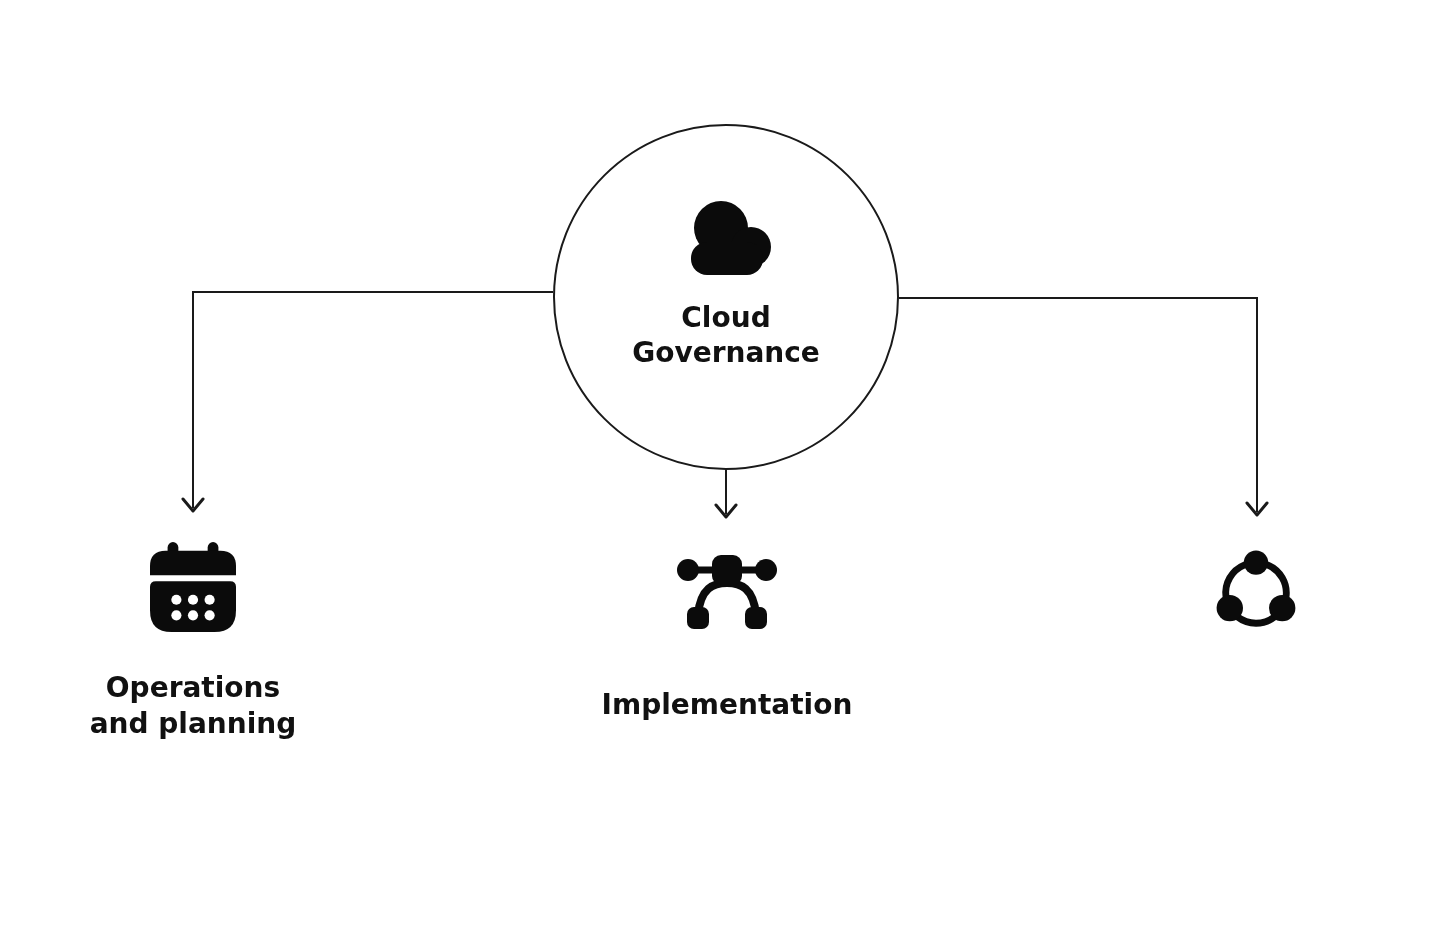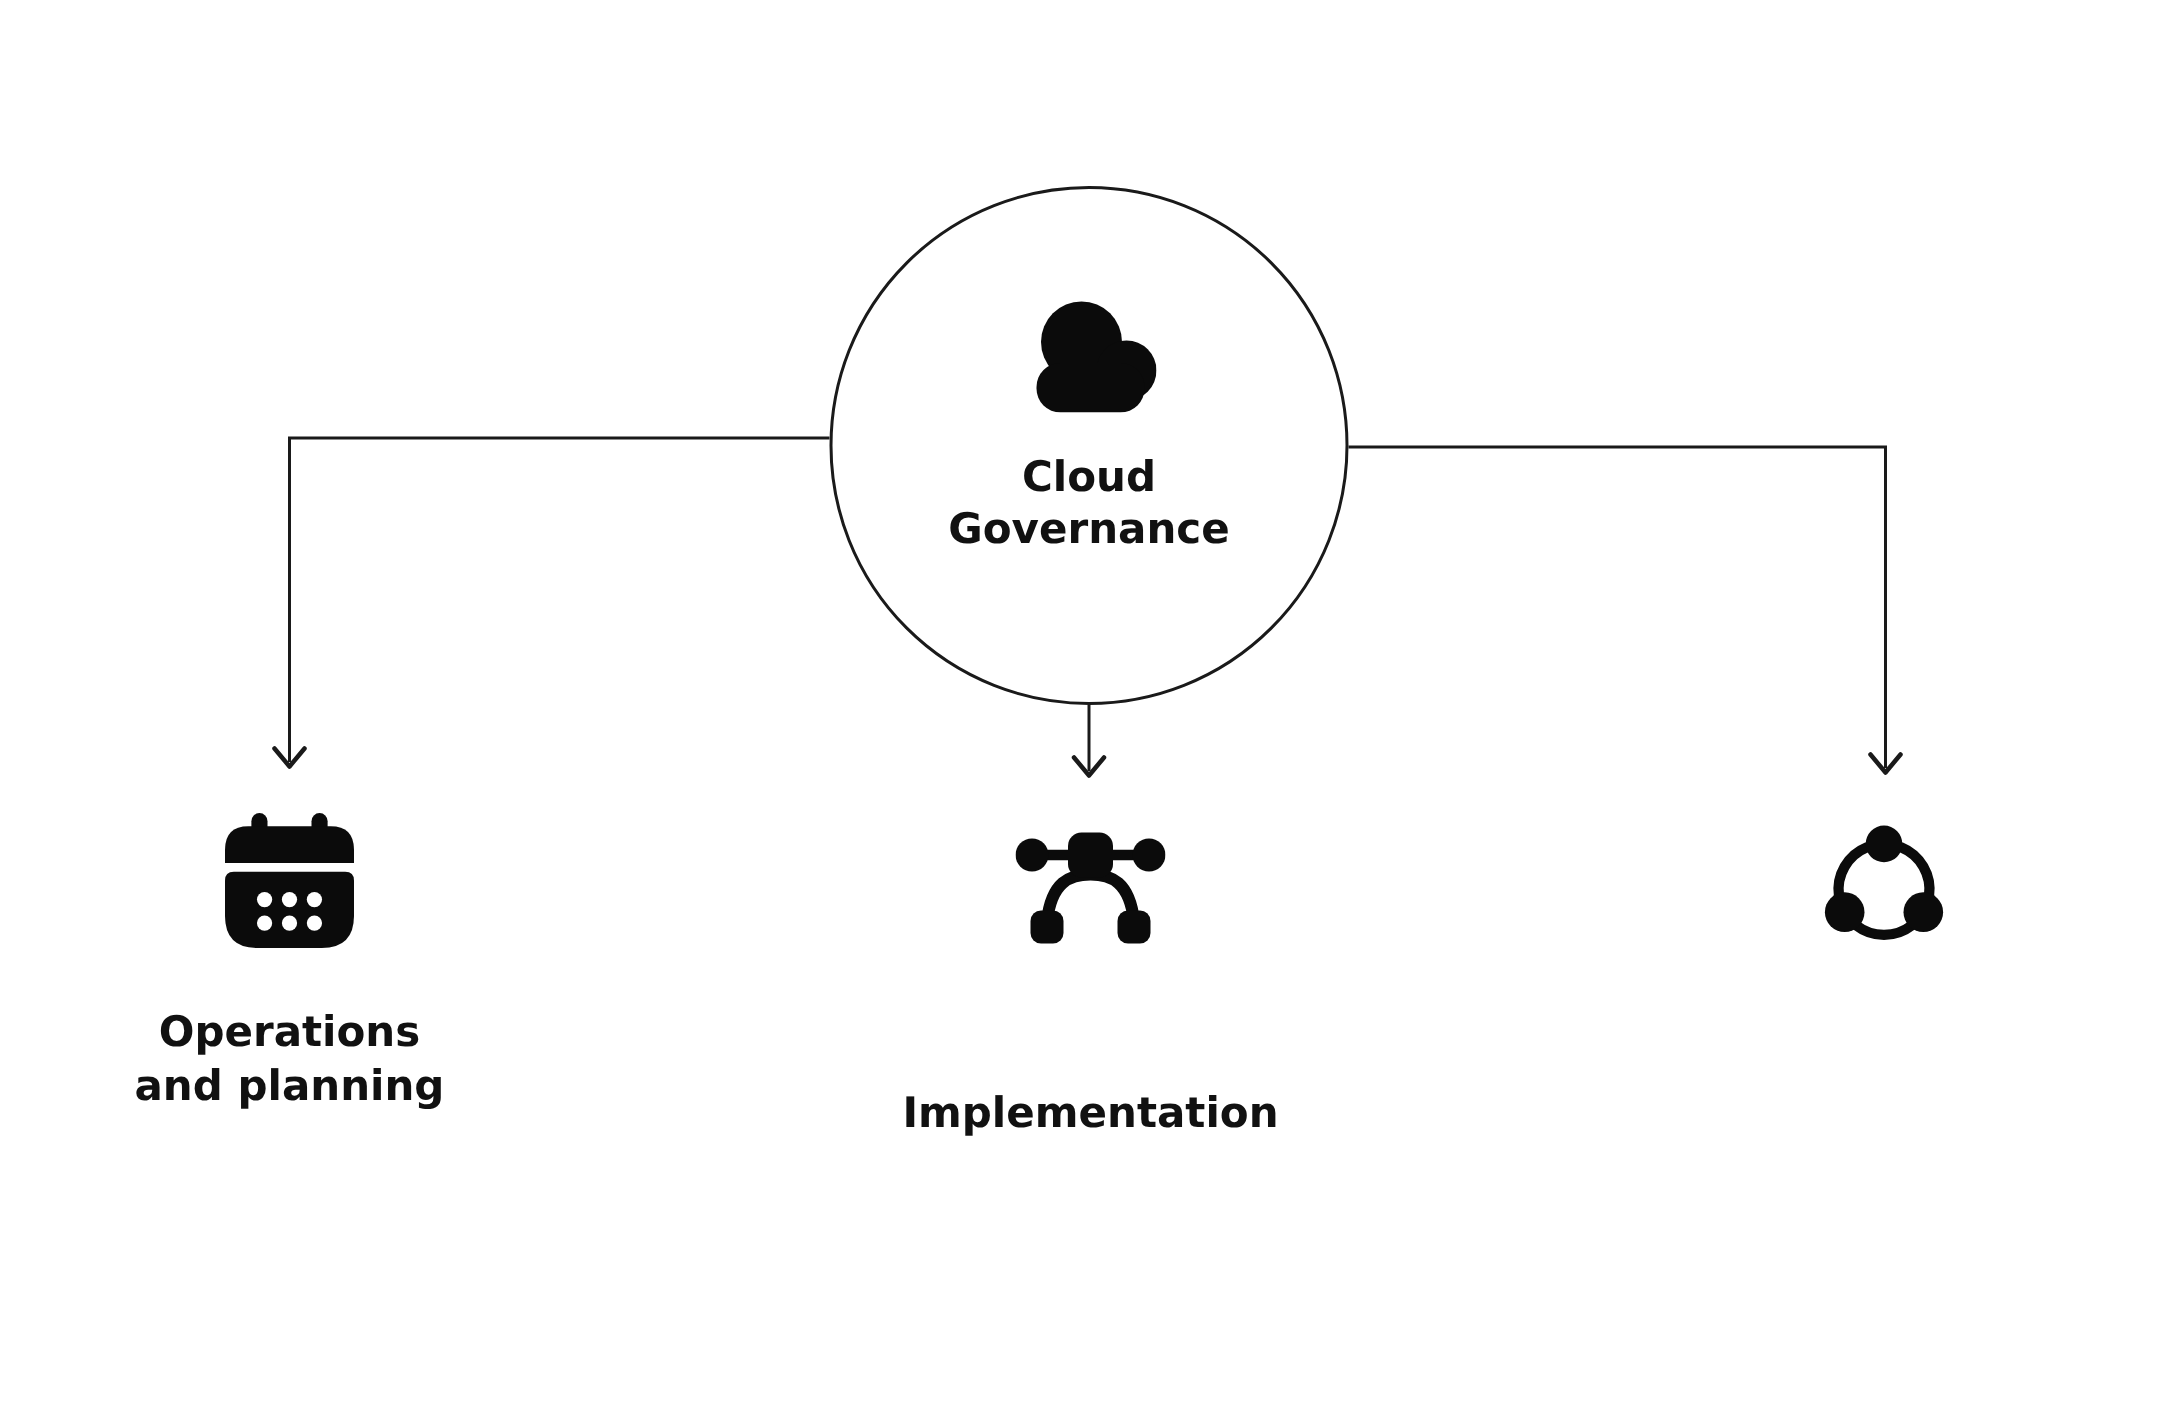--- a/index.html
+++ b/index.html
@@ -39,21 +39,21 @@
     font-weight: 700;
     font-size: 28px;
     line-height: 36px;
     color: #111111;
   }
   .root-label {
     left: 606px; top: 300px; width: 240px;
     line-height: 35px;
   }
   .label-assessment { left: 85px;  top: 670px; width: 216px; }
-  .label-implementation { left: 577px; top: 724px; width: 300px; }
+  .label-implementation { left: 577px; top: 687px; width: 300px; }
   .label-operations { left: 1132px; top: 687px; width: 250px; }
 </style>
 </head>
 <body>
 
 <div class="page">
 
   <svg class="connectors" viewBox="0 0 1440 946" fill="none">
 
     <g>

